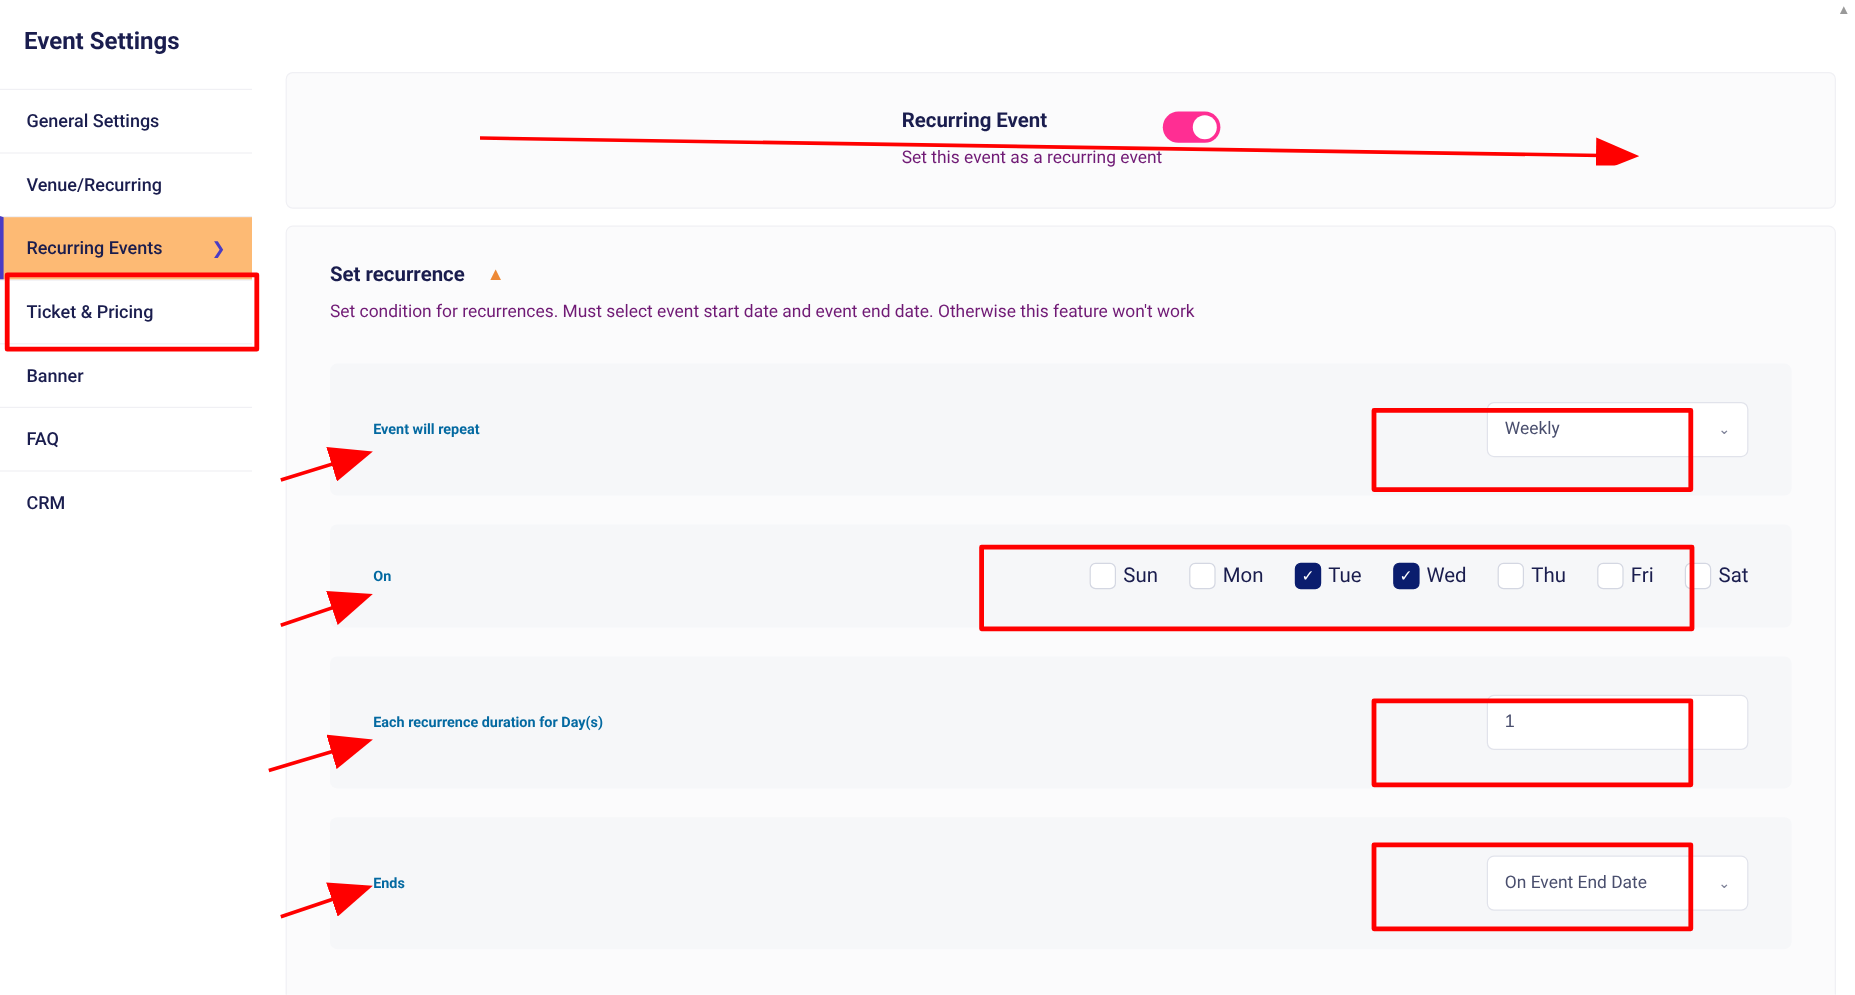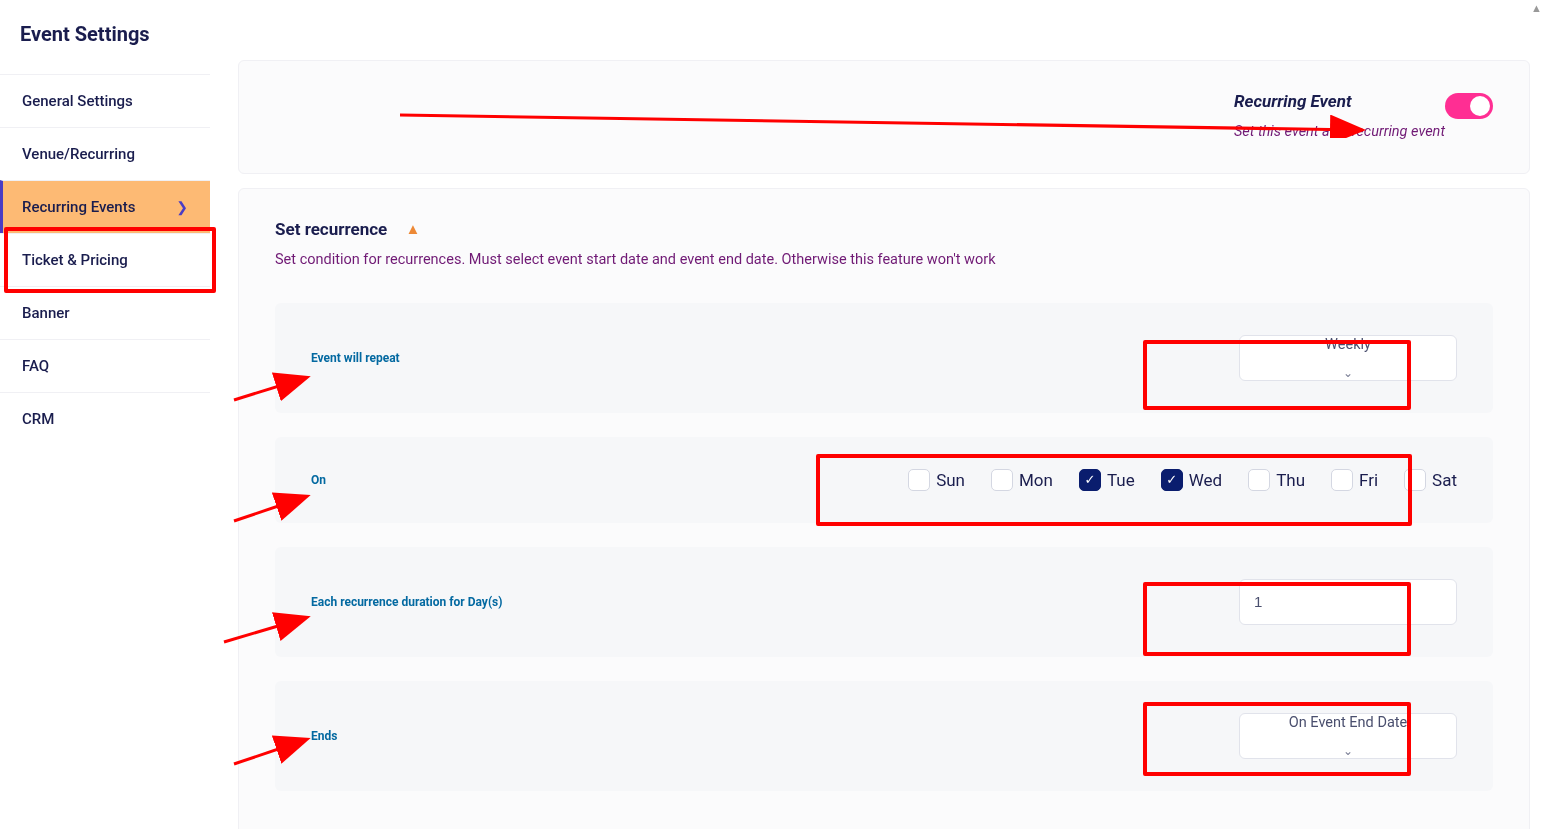--- a/index.html
+++ b/index.html
@@ -50,22 +50,21 @@
     .panel {
       background: #fbfbfc;
       border: 1px solid #f0f0f4;
       border-radius: 6px;
       padding: 30px 36px;
       margin-bottom: 14px;
     }
     .panel-header {
       display: flex;
       align-items: flex-start;
-      justify-content: flex-end;
-      font-style: italic;
+      justify-content: center;
     }
     .panel-title {
       font-size: 17px;
       font-weight: 700;
       color: #1a1d4e;
       margin-bottom: 10px;
     }
     .panel-desc {
       font-size: 14.5px;
       color: #701a75;
@@ -116,21 +115,20 @@
       background: #fff;
       border: 1px solid #e1e3eb;
       border-radius: 6px;
       display: flex;
       align-items: center;
       justify-content: space-between;
       padding: 0 14px;
       font-size: 14.5px;
       color: #4a4f6e;
       cursor: pointer;
-      flex-direction: column;
     }
     .select-box .caret {
       color: #7b7f96;
       font-size: 12px;
     }
     .input-box {
       width: 218px;
       height: 46px;
       background: #fff;
       border: 1px solid #e1e3eb;

